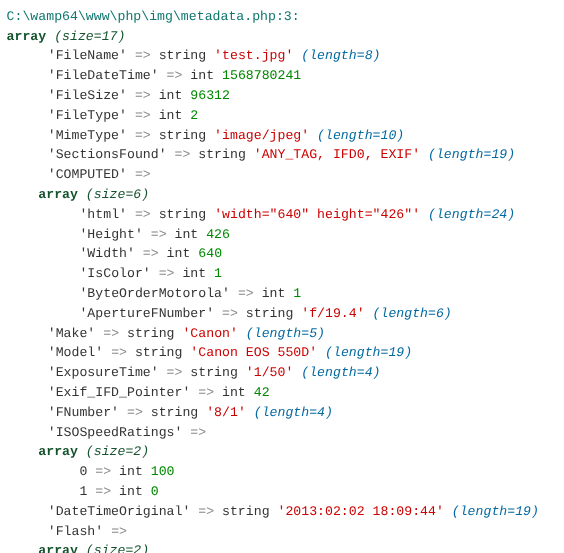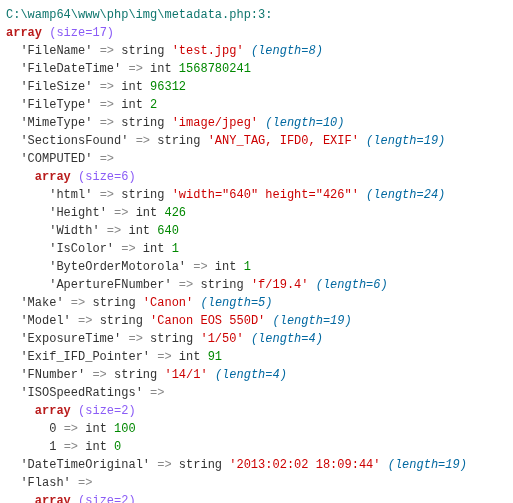--- a/index.html
+++ b/index.html
@@ -9,23 +9,23 @@
   }
   pre.xdebug {
     font-family: Consolas, "Courier New", monospace;
     font-size: 12px;
     line-height: 1.5;
     color: #333333;
     margin: 6px;
     white-space: pre;
   }
   .path { color: #0f766e; }
-  .kw { font-weight: bold; color: #b91c1c; margin-top: 32px; }
-  .size { color: #8b5cf6; }
-  .key { color: #333; }
+  .kw { font-weight: bold; color: #14532d; margin-top: 32px; }
+  .size { font-style: italic; color: #14532d; }
+  .key { color: #333; margin-left: 23px; }
   .arrow { color: #888; }
   .type { color: #333; text-align: center; }
   .str { color: #cc0000; font-family: Liberation Mono, monospace; }
   .num { color: #008800; margin-top: 45px; }
   .len { font-style: italic; color: #0369a1; }
 </style>
 </head>
 <body>
 
 <pre class="xdebug"><span class="path">C:\wamp64\www\php\img\metadata.php:3:</span>
@@ -40,22 +40,22 @@
     <span class="kw">array</span> <span class="size">(size=6)</span>
       <span class="key">'html'</span> <span class="arrow">=&gt;</span> <span class="type">string</span> <span class="str">'width="640" height="426"'</span> <span class="len">(length=24)</span>
       <span class="key">'Height'</span> <span class="arrow">=&gt;</span> <span class="type">int</span> <span class="num">426</span>
       <span class="key">'Width'</span> <span class="arrow">=&gt;</span> <span class="type">int</span> <span class="num">640</span>
       <span class="key">'IsColor'</span> <span class="arrow">=&gt;</span> <span class="type">int</span> <span class="num">1</span>
       <span class="key">'ByteOrderMotorola'</span> <span class="arrow">=&gt;</span> <span class="type">int</span> <span class="num">1</span>
       <span class="key">'ApertureFNumber'</span> <span class="arrow">=&gt;</span> <span class="type">string</span> <span class="str">'f/19.4'</span> <span class="len">(length=6)</span>
   <span class="key">'Make'</span> <span class="arrow">=&gt;</span> <span class="type">string</span> <span class="str">'Canon'</span> <span class="len">(length=5)</span>
   <span class="key">'Model'</span> <span class="arrow">=&gt;</span> <span class="type">string</span> <span class="str">'Canon EOS 550D'</span> <span class="len">(length=19)</span>
   <span class="key">'ExposureTime'</span> <span class="arrow">=&gt;</span> <span class="type">string</span> <span class="str">'1/50'</span> <span class="len">(length=4)</span>
-  <span class="key">'Exif_IFD_Pointer'</span> <span class="arrow">=&gt;</span> <span class="type">int</span> <span class="num">91</span>
-  <span class="key">'FNumber'</span> <span class="arrow">=&gt;</span> <span class="type">string</span> <span class="str">'14/1'</span> <span class="len">(length=4)</span>
+  <span class="key">'Exif_IFD_Pointer'</span> <span class="arrow">=&gt;</span> <span class="type">int</span> <span class="num">42</span>
+  <span class="key">'FNumber'</span> <span class="arrow">=&gt;</span> <span class="type">string</span> <span class="str">'8/1'</span> <span class="len">(length=4)</span>
   <span class="key">'ISOSpeedRatings'</span> <span class="arrow">=&gt;</span> 
     <span class="kw">array</span> <span class="size">(size=2)</span>
       <span class="key">0</span> <span class="arrow">=&gt;</span> <span class="type">int</span> <span class="num">100</span>
       <span class="key">1</span> <span class="arrow">=&gt;</span> <span class="type">int</span> <span class="num">0</span>
   <span class="key">'DateTimeOriginal'</span> <span class="arrow">=&gt;</span> <span class="type">string</span> <span class="str">'2013:02:02 18:09:44'</span> <span class="len">(length=19)</span>
   <span class="key">'Flash'</span> <span class="arrow">=&gt;</span> 
     <span class="kw">array</span> <span class="size">(size=2)</span>
          
          
       

